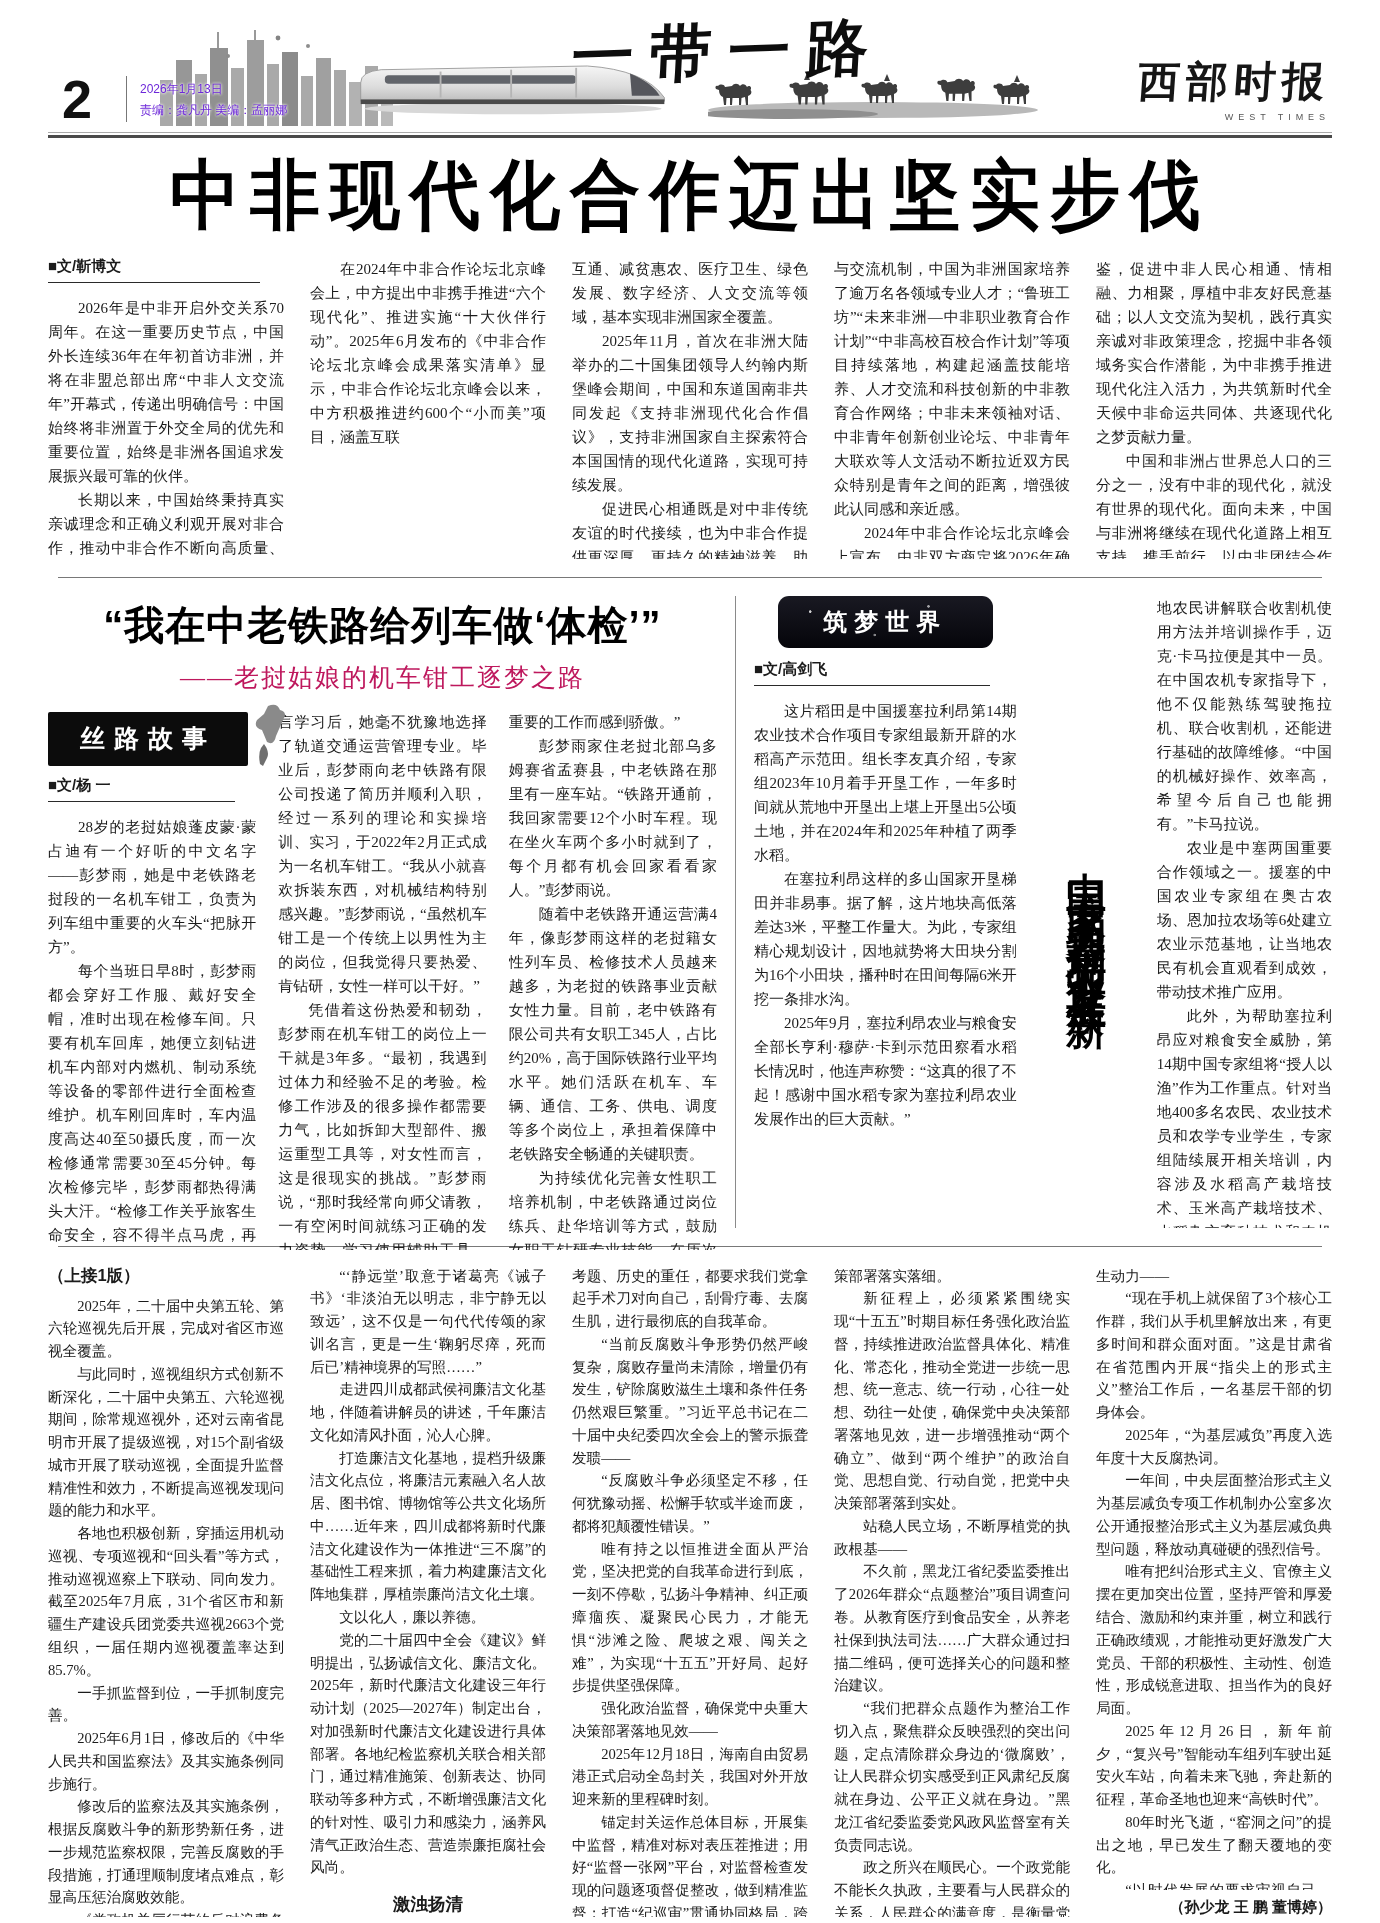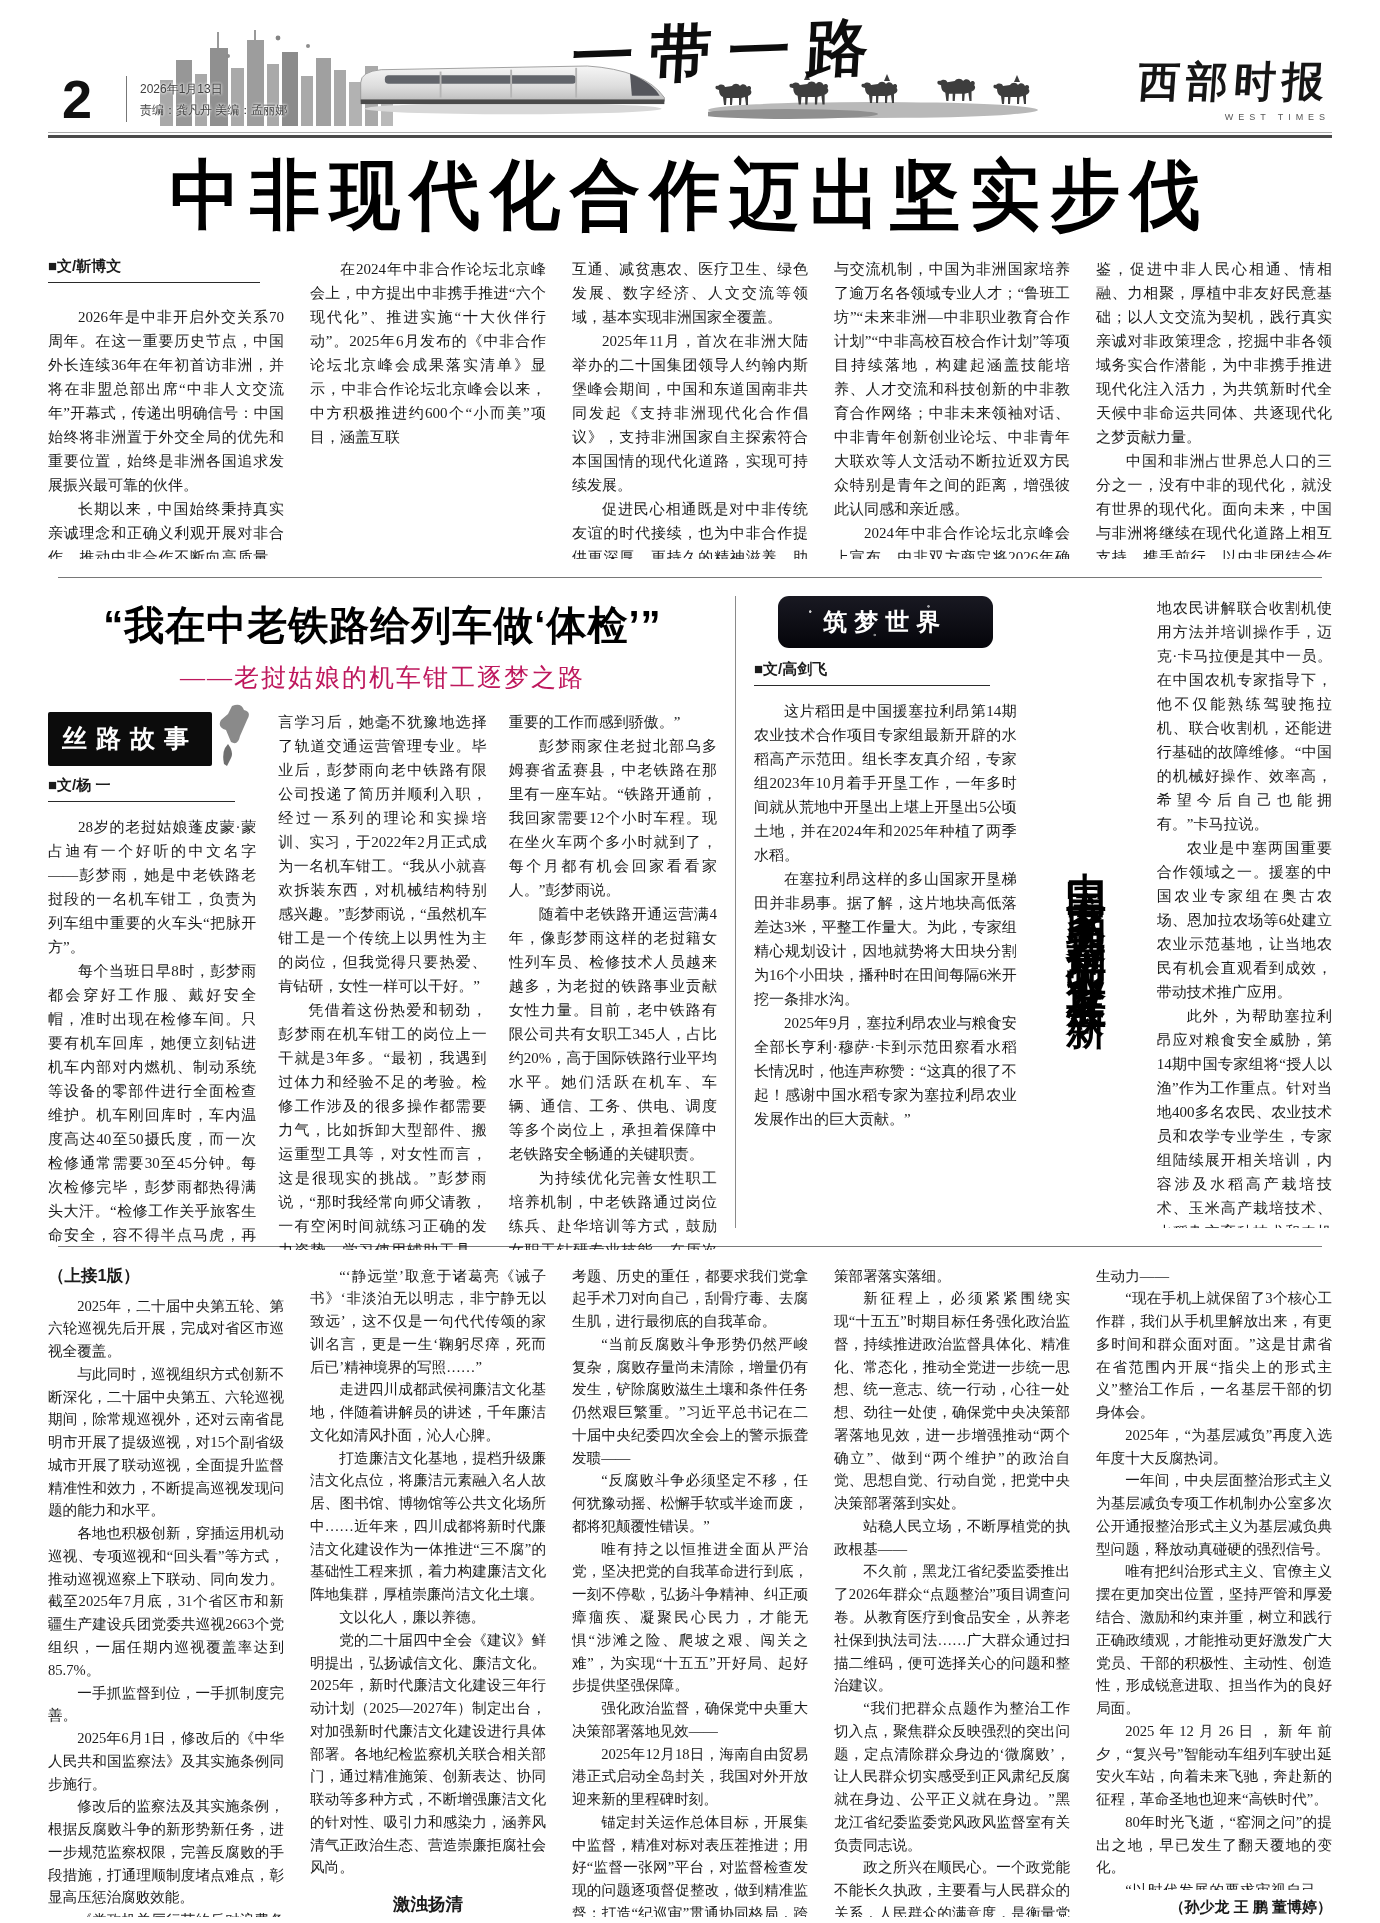--- a/index.html
+++ b/index.html
@@ -4,21 +4,21 @@
 <style>
   html,body{margin:0;padding:0;background:#e8e8e8;}
   .page{width:1380px;height:1923px;margin:0 auto;background:#fff;position:relative;
         box-sizing:border-box;padding:0 48px;overflow:hidden;
         font-family:"Liberation Serif","DejaVu Serif",serif;color:#1b1b1b;}
   
   .masthead{position:relative;height:132px;}
   .pagenum{position:absolute;left:14px;bottom:6px;font-family:"Liberation Sans","DejaVu Sans",sans-serif;
            font-weight:900;font-size:54px;line-height:1;color:#111;z-index:4;}
   .pn-rule{position:absolute;left:78px;bottom:10px;width:1px;height:46px;background:#777;z-index:4;}
-  .dateblock{position:absolute;left:92px;bottom:12px;z-index:4;font-size:12px;line-height:1.7;color:#404040;
+  .dateblock{position:absolute;left:92px;bottom:12px;z-index:4;font-size:12px;line-height:1.7;color:#6d28d9;
              font-family:"Liberation Sans","DejaVu Sans",sans-serif;text-shadow:0 0 3px #fff,0 0 3px #fff;}
   .skyline{position:absolute;left:110px;bottom:2px;z-index:2;opacity:.85;}
   .train{position:absolute;left:300px;bottom:10px;z-index:3;}
   .banner{position:absolute;left:400px;top:10px;width:560px;text-align:center;z-index:3;
           font-weight:900;font-size:62px;letter-spacing:16px;color:#0d0d0d;
           transform:skewX(-5deg) rotate(-2deg);font-family:"Liberation Serif","DejaVu Serif",serif;}
   .camels{position:absolute;left:660px;bottom:8px;z-index:2;}
   .mast{position:absolute;right:2px;bottom:10px;text-align:right;z-index:4;}
   .mast-cn{font-weight:900;font-size:42px;letter-spacing:6px;color:#161616;transform:skewX(-4deg);
            font-family:"Liberation Serif","DejaVu Serif",serif;}
@@ -32,36 +32,36 @@
           border-bottom:1.5px solid #2a2a2a;padding-bottom:6px;margin-bottom:13px;width:90%;}
   .inline-head{font-family:"Liberation Sans","DejaVu Sans",sans-serif;font-weight:900;font-size:17.5px;
                text-align:center;white-space:pre-line;margin:12px 0;line-height:1.55;}
   .flow{flex:1;overflow:hidden;}
   .col{display:flex;flex-direction:column;}
   
   .lead-headline{margin:14px 0 0;text-align:center;font-family:"Liberation Sans","DejaVu Sans",sans-serif;
                  font-weight:900;font-size:70px;letter-spacing:10px;line-height:1.15;color:#000;
                  transform:scaleY(1.08);transform-origin:top;}
   .lead-cols{display:flex;gap:26px;margin-top:24px;height:302px;}
-  .lead-cols .col{flex:1;gap:9px;}
+  .lead-cols .col{flex:1;}
   .rule-thin{height:1px;background:#787878;margin:18px 10px;}
   
   .middle{display:flex;height:632px;}
   .silk{width:53.5%;padding-right:18px;box-sizing:border-box;}
   .vsep{width:1px;background:#8a8a8a;}
   .dream{flex:1;display:flex;gap:14px;padding-left:18px;}
   .silk-headline{text-align:center;font-family:"Liberation Sans","DejaVu Sans",sans-serif;
                  font-weight:900;font-size:40px;letter-spacing:1px;margin:2px 0 8px;color:#000;}
   .silk-sub{text-align:center;font-size:25px;letter-spacing:2px;margin-bottom:16px;color:#be185d;}
   .silk-cols{display:flex;gap:22px;height:540px;}
   .silk-cols .col{flex:1;}
   .badge{background:#0c0c0c;color:#fff;font-family:"Liberation Sans","DejaVu Sans",sans-serif;
          font-weight:bold;font-size:25px;letter-spacing:9px;display:flex;align-items:center;
          justify-content:center;height:54px;border-radius:2px;}
-  .silk-badge-wrap{position:relative;width:164px;margin:2px 0 10px;}
+  .silk-badge-wrap{position:relative;width:200px;margin:2px 0 10px;}
   .silk-map{position:absolute;right:-44px;top:-8px;}
   .dream-badge{background:radial-gradient(circle at 30% 120%, #3c3c52 0%, #14141c 55%, #000 100%);
          width:82%;margin:0 auto 12px;height:52px;font-size:24px;letter-spacing:7px;color:#fff;
          font-family:"Liberation Sans","DejaVu Sans",sans-serif;font-weight:bold;display:flex;
          align-items:center;justify-content:center;border-radius:11px;
          background-image:radial-gradient(circle at 15% 30%, rgba(255,255,255,.8) 1px, transparent 1.6px),
                           radial-gradient(circle at 70% 20%, rgba(255,255,255,.6) 1px, transparent 1.6px),
                           radial-gradient(circle at 45% 75%, rgba(255,255,255,.5) 1px, transparent 1.6px),
                           linear-gradient(180deg,#191922,#05050a);}
   .dream-col1{flex:1.5;}

